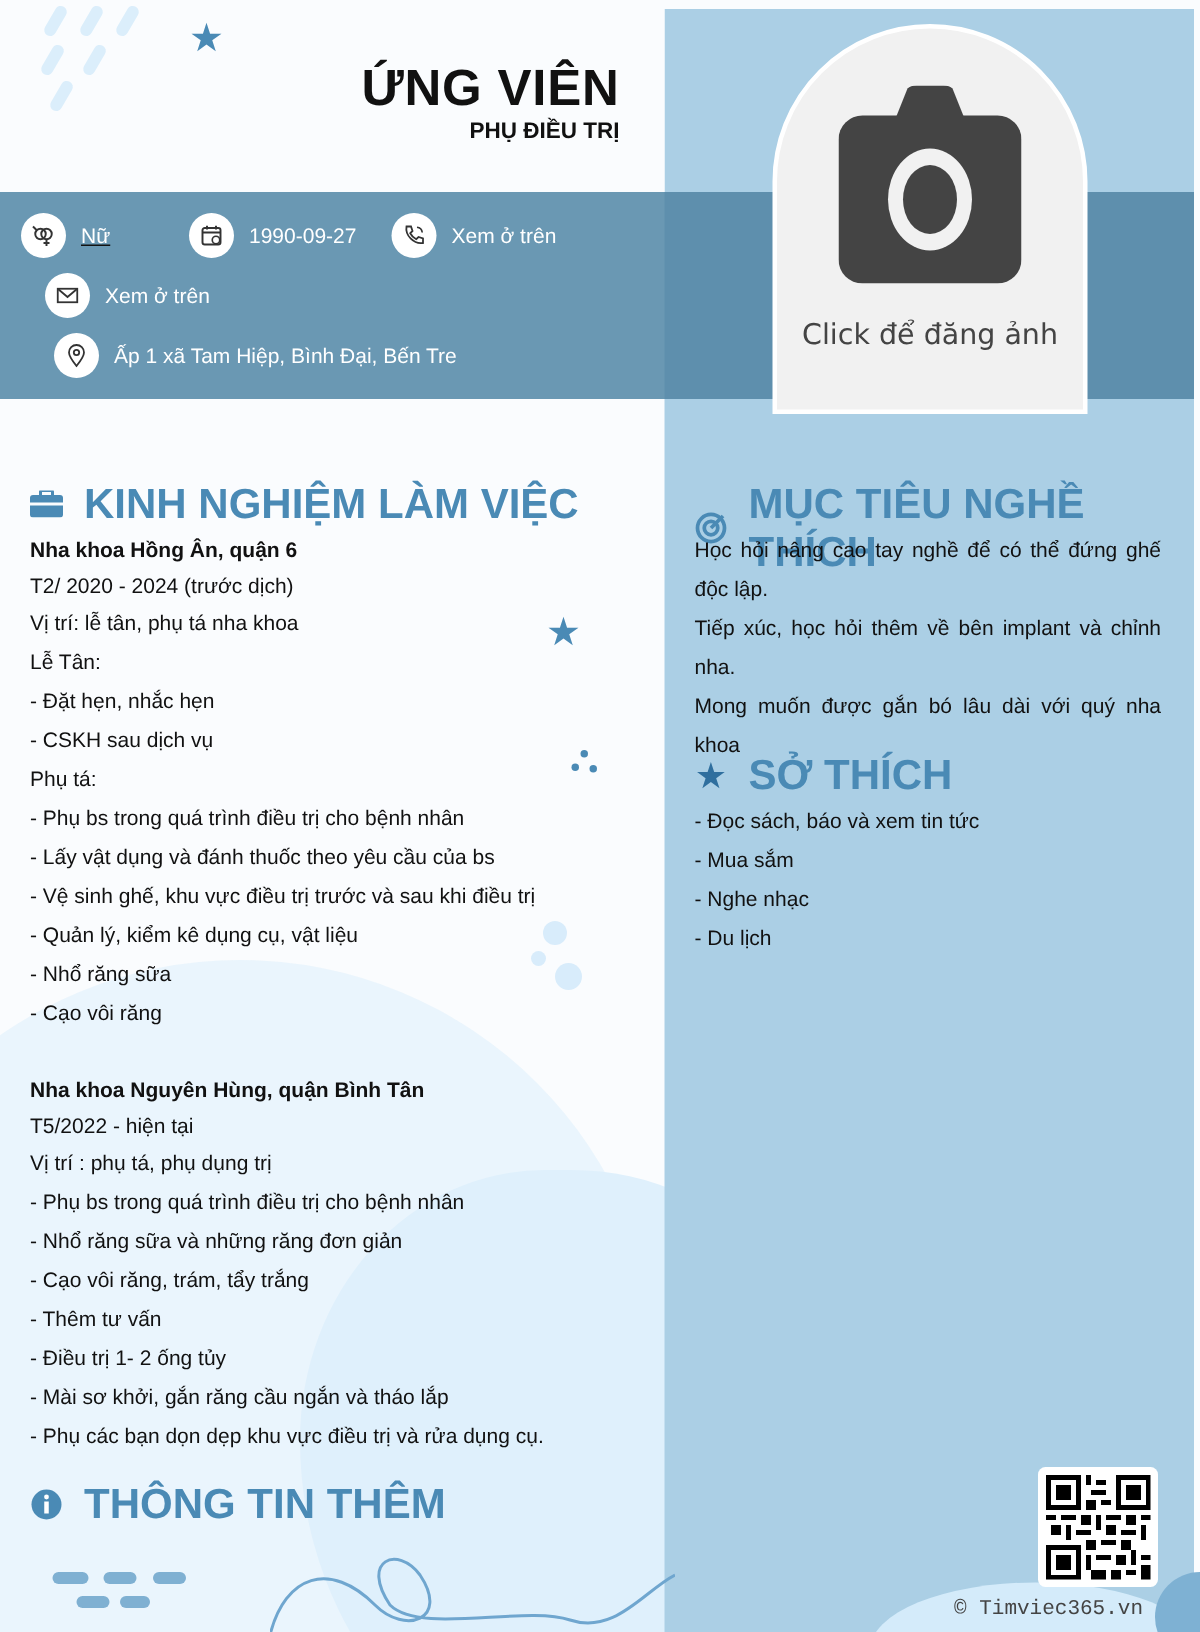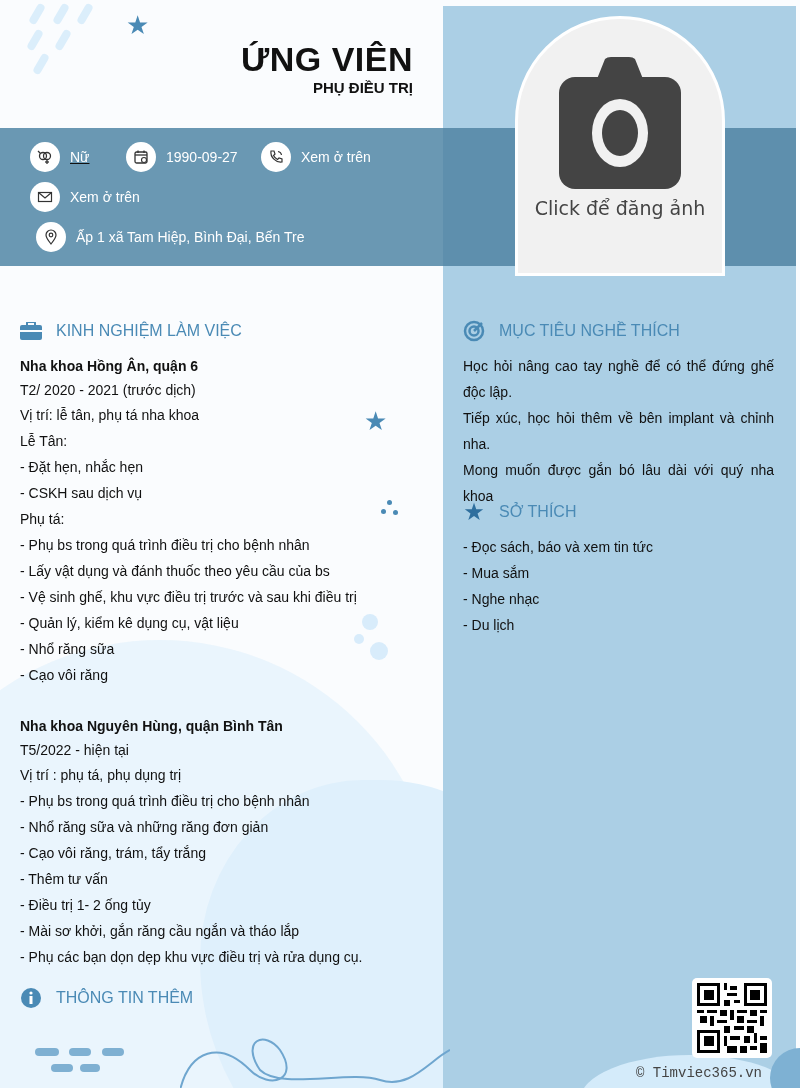--- a/index.html
+++ b/index.html
@@ -27,26 +27,26 @@
   .position { margin-top: 0; font-size: 15px; font-weight: bold; color: #111; }
 
   .contact-row { position: absolute; display: flex; align-items: center; }
   .c-icon { width: 30px; height: 30px; border-radius: 50%; background: #fff; display: flex; align-items: center; justify-content: center; margin-right: 10px; }
   .c-icon svg { width: 16px; height: 16px; }
   .c-text { color: #fff; font-size: 14px; }
 
   
   .avatar { position: absolute; left: 515px; top: 16px; width: 210px; height: 260px; background: #f1f1f1; border: 3px solid #fff; border-radius: 105px 105px 0 0; display: flex; flex-direction: column; align-items: center; }
   .cam { margin-top: 38px; }
-  .avatar-label { margin-top: 8px; font-family: "DejaVu Sans", sans-serif; font-size: 19px; color: #444; }
+  .avatar-label { margin-top: 23px; font-family: "DejaVu Sans", sans-serif; font-size: 19px; color: #444; }
 
   
   .section-title { position: absolute; display: flex; align-items: center; }
   .section-title .s-icon { width: 22px; height: 22px; margin-right: 14px; display: flex; align-items: center; justify-content: center; }
-  .section-title .s-text { font-size: 16px; font-weight: normal; color: #4a8ab5; }
+  .section-title .s-text { font-size: 28px; font-weight: bold; color: #4a8ab5; }
 
   .text-block { position: absolute; font-size: 14px; color: #111; }
   .text-block .line { height: 26px; line-height: 26px; white-space: nowrap; }
   .text-block .bold { font-weight: bold; height: 24px; line-height: 24px; }
 
   .goal { position: absolute; left: 463px; top: 353px; width: 311px; font-size: 14px; line-height: 26px; text-align: justify; }
   .goal p { margin: 0; }
 
   .blob { position: absolute; background: #dff0fc; border-radius: 50%; }
 
@@ -85,21 +85,21 @@
   </div>
 
   <div class="title-block">
     <div class="name">ỨNG VIÊN</div>
     <div class="position">PHỤ ĐIỀU TRỊ</div>
   </div>
 
   <div class="band"></div>
   <div class="band-right"></div>
 
-  <div class="contact-row" style="left:30px; top:142px;text-decoration:underline;">
+  <div class="contact-row" style="left:14px; top:142px;text-decoration:underline;">
     <div class="c-icon">
       <svg viewBox="0 0 16 16">
           <circle cx="6" cy="7" r="3.5" fill="none" stroke="#333" stroke-width="1.3"></circle>
           <circle cx="10" cy="7" r="3.5" fill="none" stroke="#333" stroke-width="1.3"></circle>
           <line x1="10" y1="10.5" x2="10" y2="15" stroke="#333" stroke-width="1.3"></line>
           <line x1="8" y1="13" x2="12" y2="13" stroke="#333" stroke-width="1.3"></line>
           <line x1="3.5" y1="4.5" x2="1" y2="2" stroke="#333" stroke-width="1.3"></line>
         </svg>
     </div>
     <span class="c-text">Nữ</span>
@@ -164,21 +164,21 @@
           <rect x="7" y="0" width="8" height="4" rx="1" fill="none" stroke="#4a8ab5" stroke-width="2"></rect>
           <rect x="0" y="3" width="22" height="15" rx="2" fill="#4a8ab5"></rect>
           <rect x="0" y="8" width="22" height="2" fill="#fafcfe"></rect>
         </svg>
     </span>
     <span class="s-text">KINH NGHIỆM LÀM VIỆC</span>
   </div>
 
   <div class="text-block" style="left:20px; top:354px;">
     <div class="line bold">Nha khoa Hồng Ân, quận 6</div>
-    <div class="line" style="height:24px;line-height:24px;">T2/ 2020 - 2021 (trước dịch)</div>
+    <div class="line" style="height:24px;line-height:24px;">T2/ 2020 - 2024 (trước dịch)</div>
     <div class="line">Vị trí: lễ tân, phụ tá nha khoa</div>
     <div class="line">Lễ Tân:</div>
     <div class="line">- Đặt hẹn, nhắc hẹn</div>
     <div class="line">- CSKH sau dịch vụ</div>
     <div class="line">Phụ tá:</div>
     <div class="line">- Phụ bs trong quá trình điều trị cho bệnh nhân</div>
     <div class="line">- Lấy vật dụng và đánh thuốc theo yêu cầu của bs</div>
     <div class="line">- Vệ sinh ghế, khu vực điều trị trước và sau khi điều trị</div>
     <div class="line">- Quản lý, kiểm kê dụng cụ, vật liệu</div>
     <div class="line">- Nhổ răng sữa</div>

